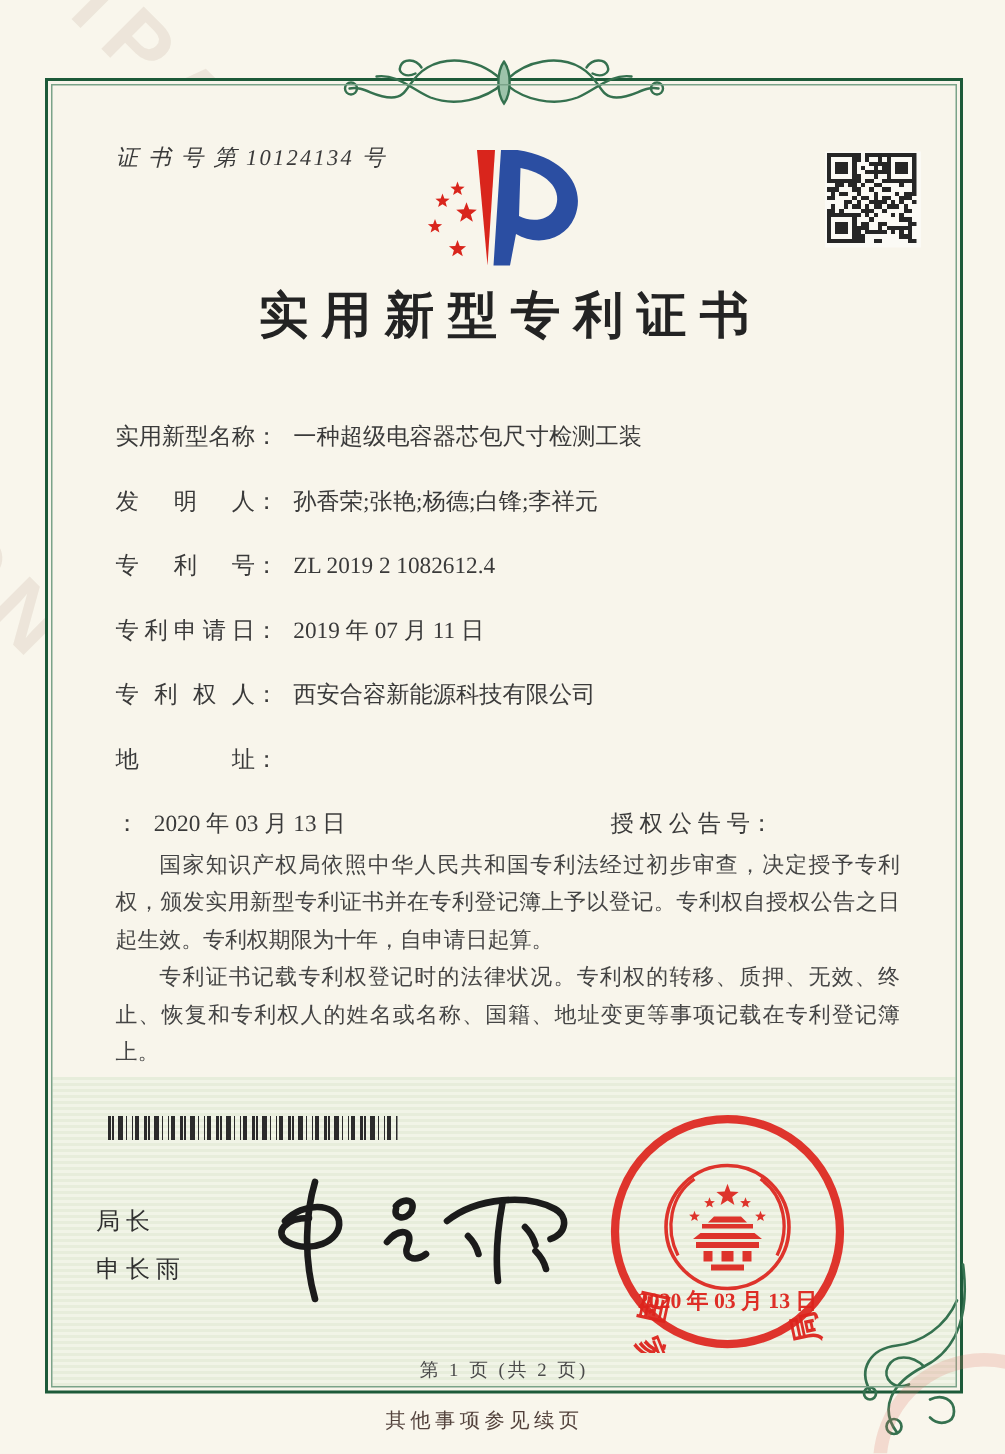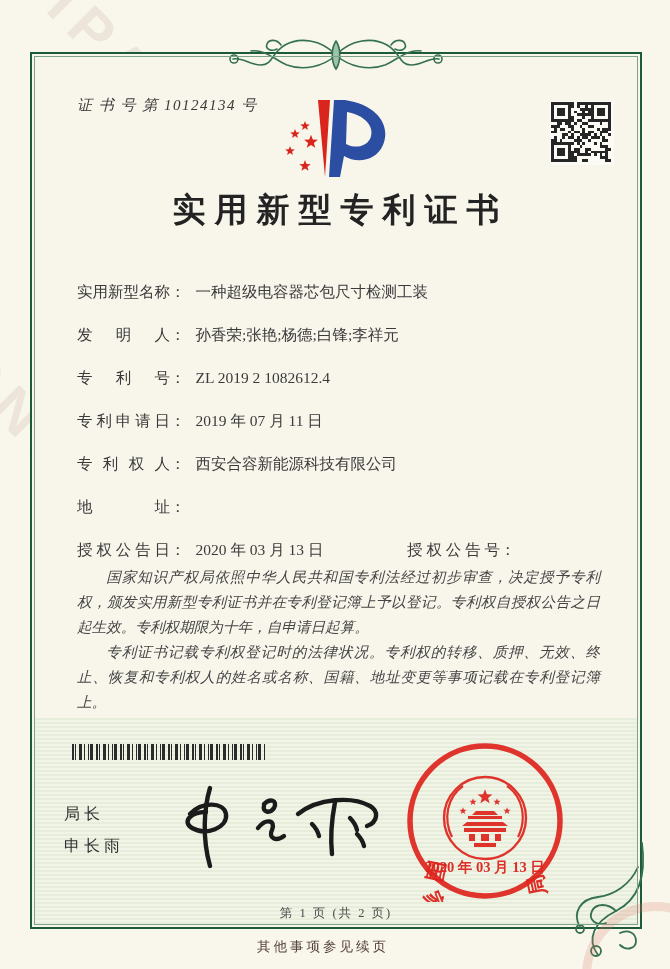--- a/index.html
+++ b/index.html
@@ -49,21 +49,21 @@
   }
   .body { position:absolute; left:45px; right:40px; top:226px; color:#3a3a3a; }
   .field { display:flex; font-size:15.5px; line-height:23px; margin-bottom:20px; }
   .lbl { flex:none; width:93px; text-align:justify; text-align-last:justify; }
   .colon { flex:none; }
   .val { flex:1; padding-left:10px; }
   .grant-row { display:flex; font-size:15.5px; line-height:23px; margin-bottom:4px; }
   .pair { display:flex; }
   .pair1 { width:330px; flex:none; }
   .pair2 { flex:1; }
-  .paras { margin-top:4px;font-style:italic; }
+  .paras { margin-top:4px; }
   .paras p {
     margin:0; text-indent:2em; font-size:14.6px; line-height:25px;
     color:#454545; text-align:justify;
   }
   .barcode {
     position:absolute; left:40px; top:690px; width:193px; height:16px;
     background:repeating-linear-gradient(90deg,
       #2b2b2b 0 2px, transparent 2px 3px,
       #2b2b2b 3px 4px, transparent 4px 7px,
       #2b2b2b 7px 10px, transparent 10px 12px,
@@ -429,21 +429,20 @@
         <span class="val">西安合容新能源科技有限公司</span>
       </div>
 
       <div class="field">
         <span class="lbl">地址</span>
           <span class="colon">：</span>
       </div>
 
       <div class="grant-row">
         <span class="pair pair1">
-          <span class="lbl">授权公告日</span>
             <span class="colon">：</span>
           <span class="val">2020 年 03 月 13 日</span>
         </span>
         <span class="pair pair2">
           <span class="lbl">授权公告号</span>
             <span class="colon">：</span>
         </span>
       </div>
 
       <div class="paras">

